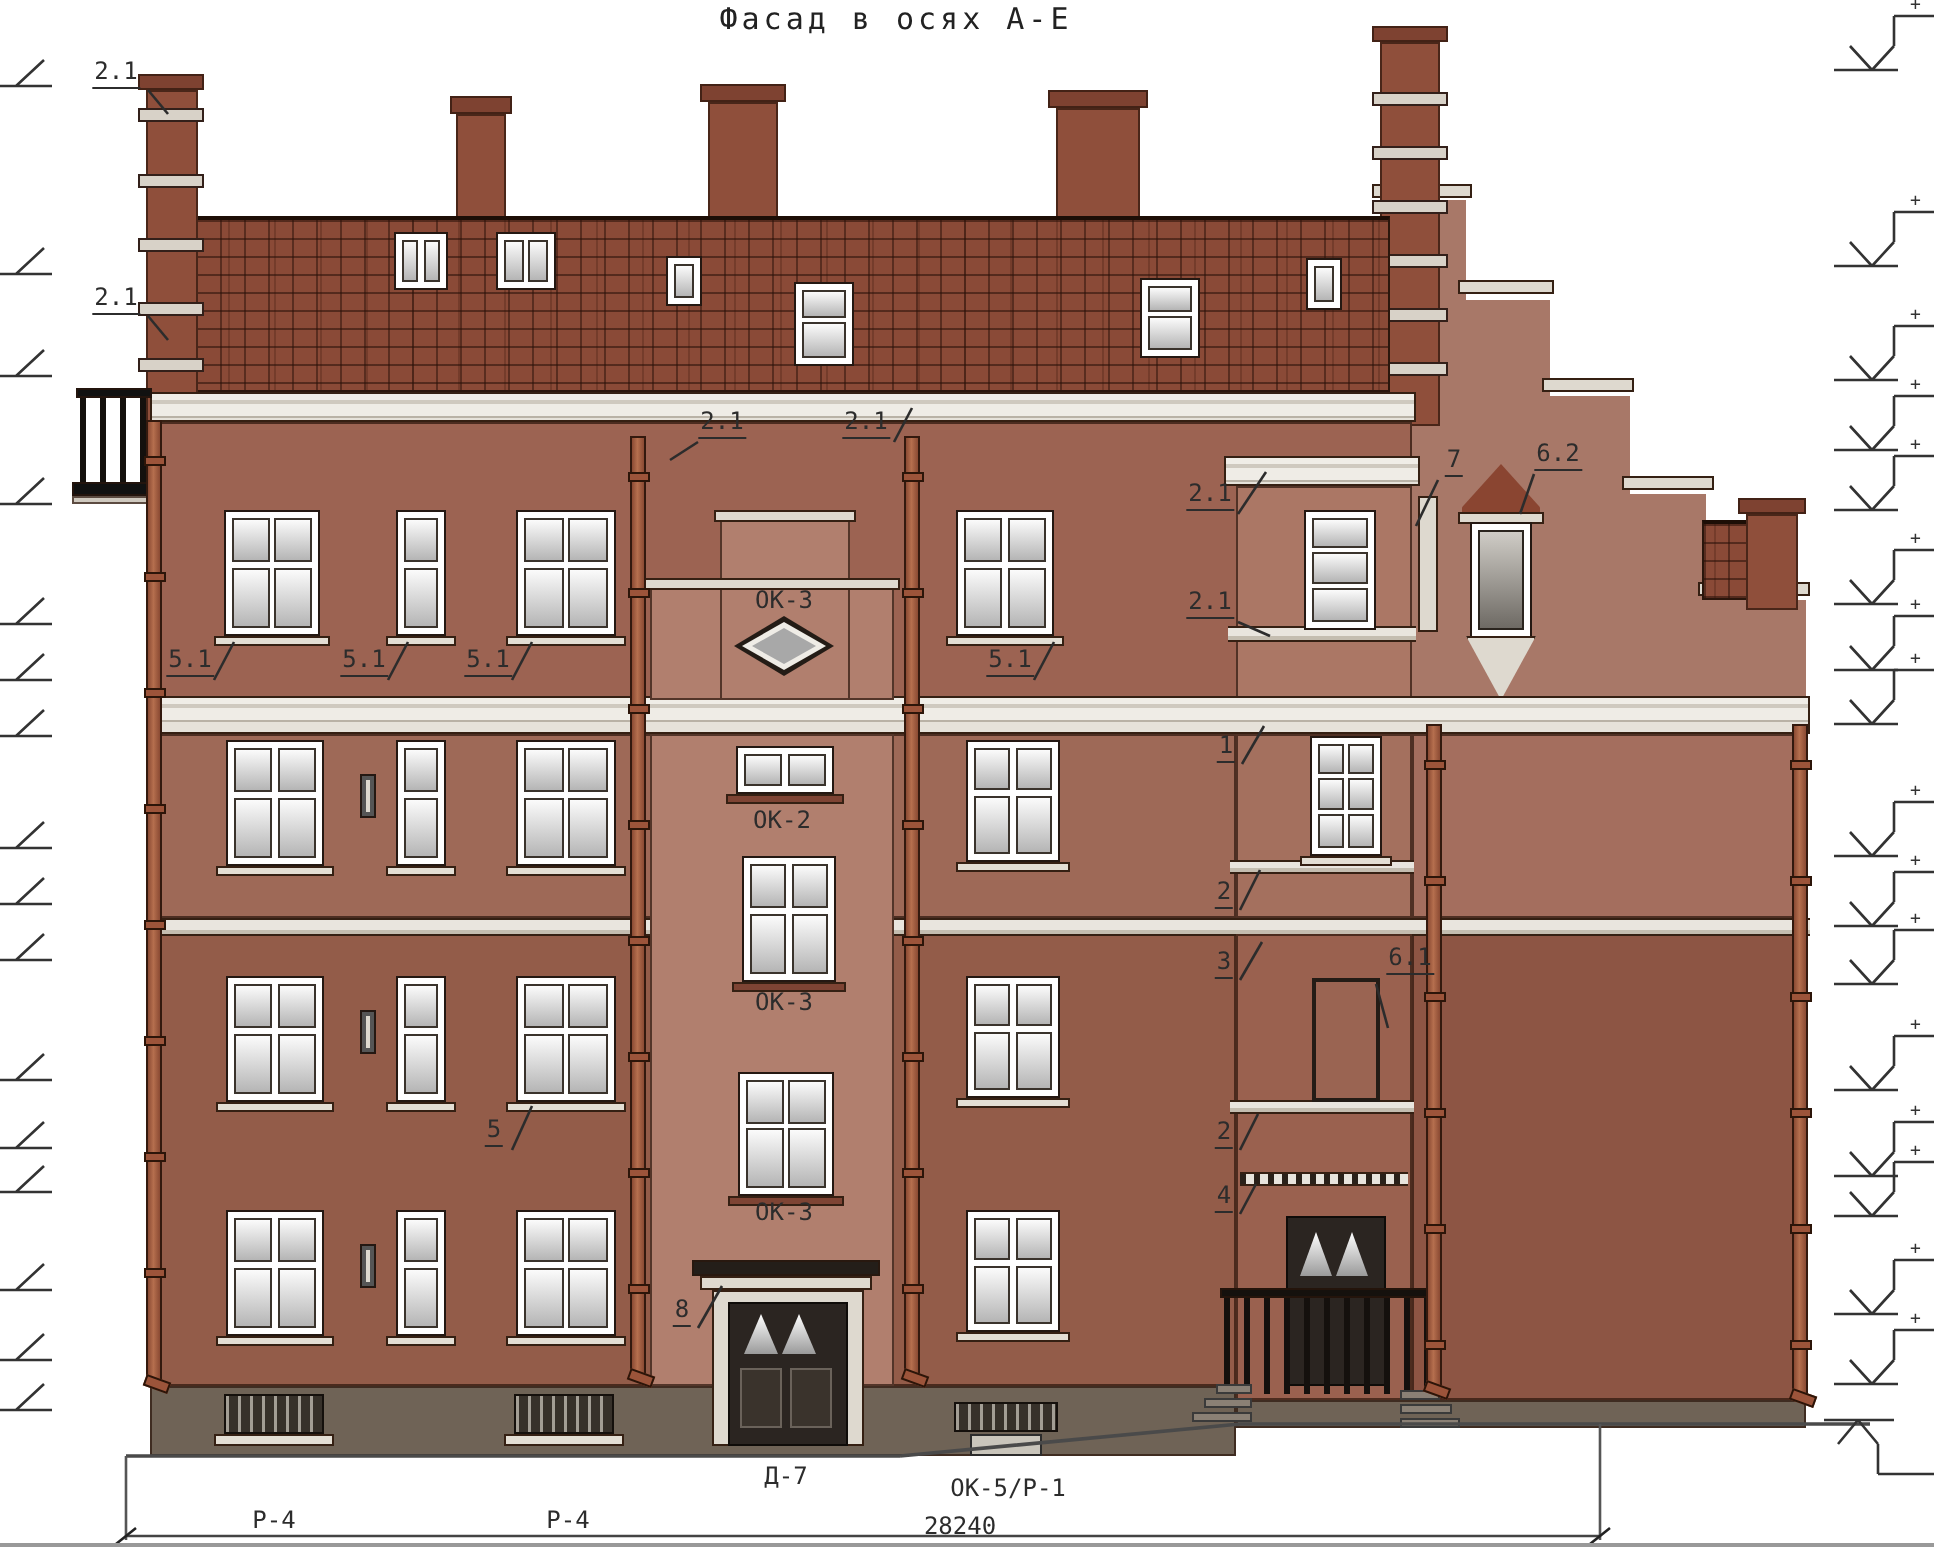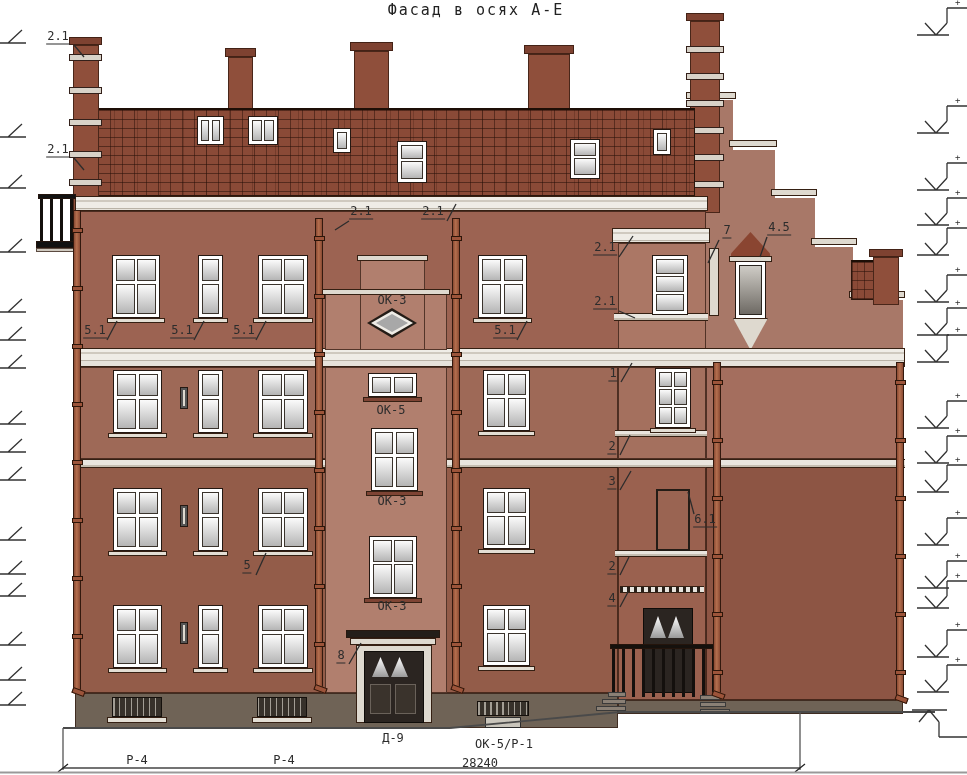--- a/index.html
+++ b/index.html
@@ -34,21 +34,21 @@
     border:1.5px solid #15100c}
   .bars{background-image:repeating-linear-gradient(90deg,#14100d 0 3px,transparent 3px 10px)}
   .doorDark{background:#2b2521;border:1.5px solid #0f0c09}
   .tri{position:absolute;clip-path:polygon(50% 0,100% 100%,0 100%);background:linear-gradient(180deg,#fff,#9a9a9a)}
   svg{position:absolute;left:0;top:0;pointer-events:none}
 </style>
 </head>
 <body>
 
 <div id="canvas">
-  <div class="lbl title" style="left:476px;top:10px">Фасад в осях А-Е</div>
+  <div class="lbl title" style="left:448px;top:10px">Фасад в осях А-Е</div>
 <div class="r " style="left: 690px; top: 95px; width: 213px; height: 619px; background: rgb(168, 120, 104); clip-path: polygon(0px 5px, 43px 5px, 43px 55px, 85px 55px, 85px 103px, 125px 103px, 125px 152px, 163px 152px, 163px 205px, 213px 205px, 213px 619px, 0px 619px);"></div>
     <div class="r trim" style="left: 686px; top: 92px; width: 50px; height: 7px;"></div>
     <div class="r trim" style="left: 729px; top: 140px; width: 48px; height: 7px;"></div>
     <div class="r trim" style="left: 771px; top: 189px; width: 46px; height: 7px;"></div>
     <div class="r trim" style="left: 811px; top: 238px; width: 46px; height: 7px;"></div>
     <div class="r trim" style="left: 849px; top: 291px; width: 56px; height: 7px;"></div>
     <div class="r roofTex" style="left: 851px; top: 260px; width: 24px; height: 40px;"></div>
     <div class="r bd" style="left: 869px; top: 249px; width: 34px; height: 8px; background: rgb(126, 66, 49);"></div>
     <div class="r bd" style="left: 873px; top: 257px; width: 26px; height: 48px; background: rgb(143, 79, 59);"></div>
     <div class="r bd" style="left: 686px; top: 13px; width: 38px; height: 8px; background: rgb(126, 66, 49);"></div>
@@ -421,35 +421,35 @@
       <path d="M0,680 H26 M22,667 L8,680" stroke="#333" fill="none" stroke-width="1.3"></path>
       <path d="M0,705 H26 M22,692 L8,705" stroke="#333" fill="none" stroke-width="1.3"></path>
     </svg>
     <div class="lbl callout" style="left: 58px; top: 37px;">2.1</div>
     <div class="lbl callout" style="left: 58px; top: 150px;">2.1</div>
     <div class="lbl callout" style="left: 361px; top: 212px;">2.1</div>
     <div class="lbl callout" style="left: 433px; top: 212px;">2.1</div>
     <div class="lbl callout" style="left: 605px; top: 248px;">2.1</div>
     <div class="lbl callout" style="left: 605px; top: 302px;">2.1</div>
     <div class="lbl callout" style="left: 727px; top: 231px;">7</div>
-    <div class="lbl callout" style="left: 779px; top: 228px;">4.5</div>
+    <div class="lbl callout" style="left: 779px; top: 228px;">6.2</div>
     <div class="lbl callout" style="left: 95px; top: 331px;">5.1</div>
     <div class="lbl callout" style="left: 182px; top: 331px;">5.1</div>
     <div class="lbl callout" style="left: 244px; top: 331px;">5.1</div>
     <div class="lbl callout" style="left: 505px; top: 331px;">5.1</div>
     <div class="lbl callout" style="left: 247px; top: 566px;">5</div>
     <div class="lbl callout" style="left: 613px; top: 374px;">1</div>
     <div class="lbl callout" style="left: 612px; top: 447px;">2</div>
     <div class="lbl callout" style="left: 612px; top: 482px;">3</div>
-    <div class="lbl callout" style="left: 705px; top: 520px;">6.1</div>
+    <div class="lbl callout" style="left: 705px; top: 480px;">6.1</div>
     <div class="lbl callout" style="left: 612px; top: 567px;">2</div>
     <div class="lbl callout" style="left: 612px; top: 599px;">4</div>
     <div class="lbl callout" style="left: 341px; top: 656px;">8</div>
     <div class="lbl" style="left: 392px; top: 300px;">ОК-3</div>
-    <div class="lbl" style="left: 391px; top: 410px;">ОК-5</div>
+    <div class="lbl" style="left: 391px; top: 410px;">ОК-2</div>
     <div class="lbl" style="left: 392px; top: 501px;">ОК-3</div>
     <div class="lbl" style="left: 392px; top: 606px;">ОК-3</div>
-    <div class="lbl" style="left: 393px; top: 738px;">Д-9</div>
+    <div class="lbl" style="left: 393px; top: 738px;">Д-7</div>
     <div class="lbl" style="left: 504px; top: 744px;">ОК-5/Р-1</div>
     <div class="lbl" style="left: 137px; top: 760px;">Р-4</div>
     <div class="lbl" style="left: 284px; top: 760px;">Р-4</div>
     <div class="lbl" style="left: 480px; top: 763px;">28240</div>
   </div>
 
 </body></html>

